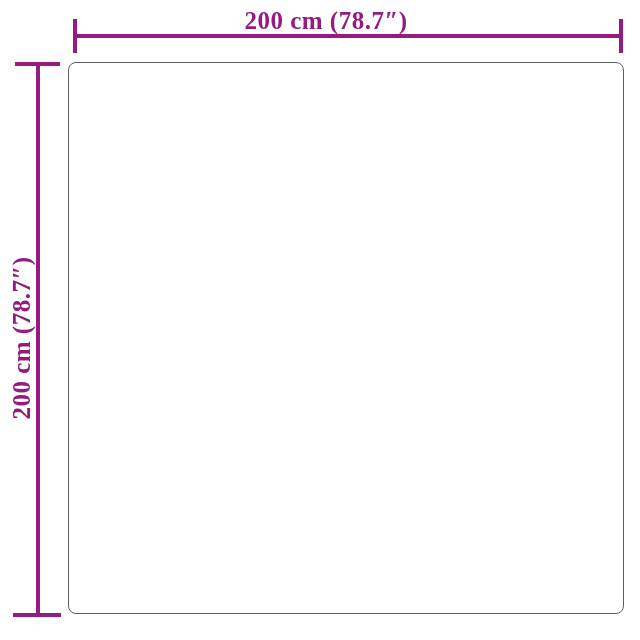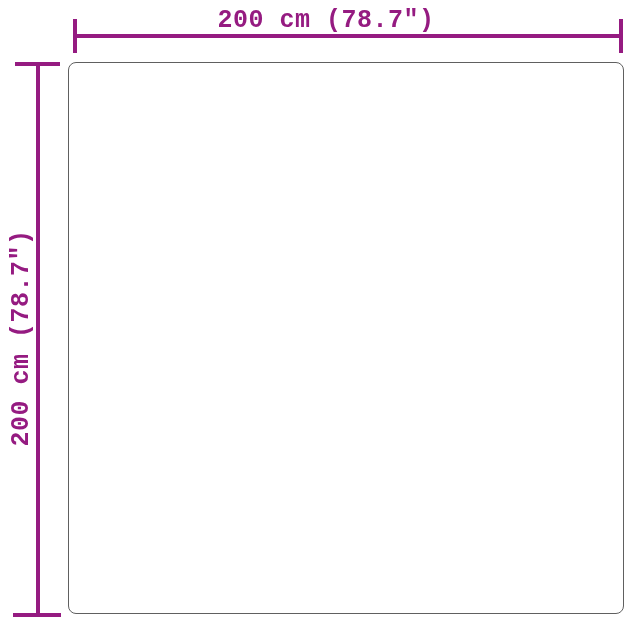--- a/index.html
+++ b/index.html
@@ -11,21 +11,21 @@
     margin: 0;
     padding: 0;
     background: var(--bg);
   }
   .canvas {
     position: relative;
     width: 640px;
     height: 640px;
     background: var(--bg);
     overflow: hidden;
-    font-family: Liberation Mono, monospace;
+    font-family: Liberation Serif, serif;
   }
   
   .product-outline {
     position: absolute;
     left: 68px;
     top: 62px;
     width: 554px;
     height: 550px;
     border: 1.5px solid var(--outline);
     border-radius: 8px;

